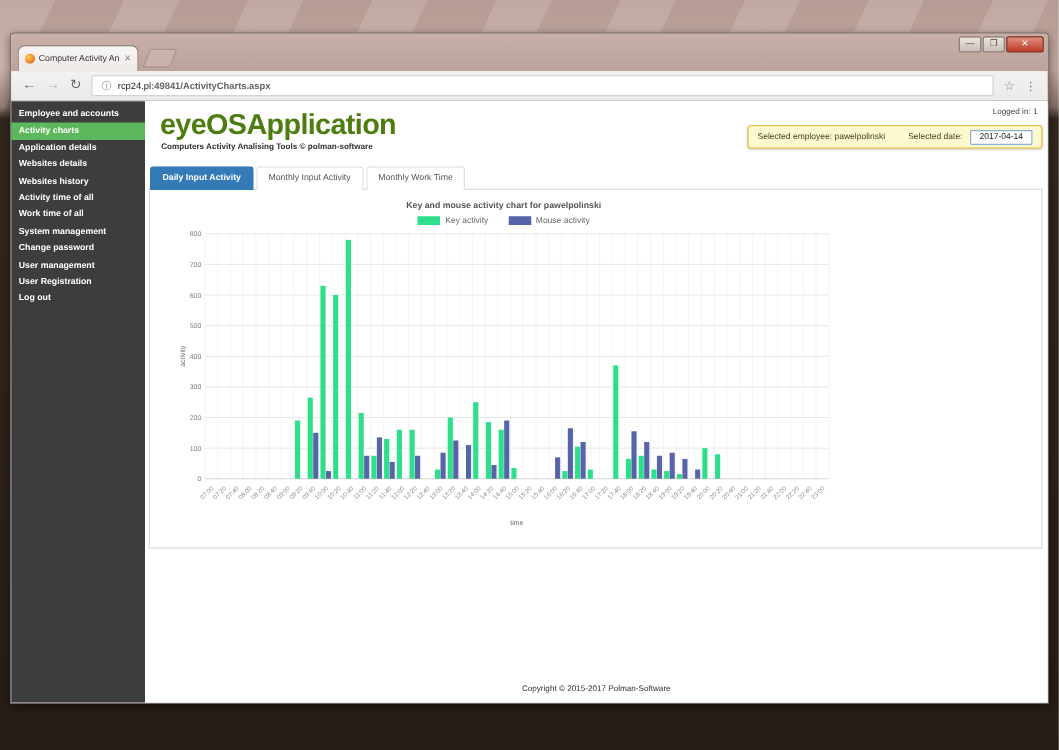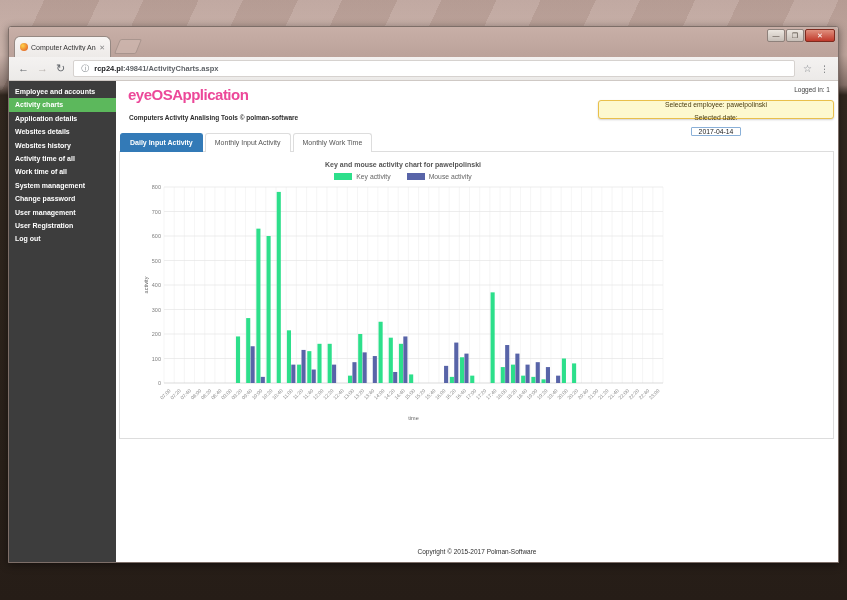--- a/index.html
+++ b/index.html
@@ -39,39 +39,39 @@
   .wbtn.close { width:30px; background:linear-gradient(#e0907e,#c0392b); color:#fff; border-color:#7e2a1e; }
 
   .addressbar { position:absolute; left:0; top:30px; right:0; height:24px;
     background:linear-gradient(#f4f2f1,#eceae8); border-bottom:1px solid #cfc9c5;
     display:flex; align-items:center; gap:8px; padding:0 9px; }
   .nav-ico { font-size:11px; line-height:11px; color:#5f6368; }
   .nav-ico.disabled { color:#b8b2ae; }
   .urlbox { flex:1; height:17px; background:#fff; border:1px solid #d6d2cf; border-radius:2px;
     display:flex; align-items:center; gap:5px; padding:0 7px; font-size:7.5px; }
   .info-ico { color:#80868b; font-size:8px; line-height:8px; }
-  .url-host { color:#202124; font-weight:bold; }
+  .url-host { color:#202124; font-weight:normal; }
   .url-rest { color:#5f6368;font-weight:bold; }
   .star-ico { font-size:10px; color:#80868b; }
   .dots-ico { font-size:9px; color:#5f6368; letter-spacing:0; }
 
   
   .page { position:absolute; left:0; top:54px; right:0; bottom:0; background:#fff; }
   .sidebar { position:absolute; left:0; top:0; bottom:0; width:107px; background:#3d3d3d; padding-top:4px; }
   .side-item { height:13.4px; line-height:13.4px; padding-left:6px; font-size:7px; font-weight:bold;
     color:#fff; cursor:pointer; white-space:nowrap; }
   .side-item.active { background:#5cb85c; }
 
   .main { position:absolute; left:107px; top:0; right:0; bottom:0; background:#fff; }
-  .app-title { position:absolute; left:12px; top:5px; font-size:15px; font-weight:bold; color:#ec4899; letter-spacing:-.5px; }
+  .app-title { position:absolute; left:12px; top:5px; font-size:23px; font-weight:bold; color:#4d7c0f; letter-spacing:-.5px; }
   .app-sub { position:absolute; left:13px; top:33px; font-size:6.5px; font-weight:bold; color:#2e2e2e; }
   .logged-in { position:absolute; right:8px; top:5px; font-size:6.5px; color:#3c3c3c; }
   .selection-bar { position:absolute; right:4px; top:19px; width:236px; height:19px;
     background:#fdf9cf; border:1px solid #e9c04b; border-radius:3px; box-shadow:0 1px 2px rgba(0,0,0,.18);
-    display:flex; align-items:center; font-size:6.8px; color:#4a3c10; padding:0 7px; gap:6px;flex-direction:column; }
+    display:flex; align-items:center; font-size:6.8px; color:#4a3c10; padding:0 7px; gap:6px; }
   .sel-emp { flex:1; }
   .date-input { width:50px; height:12px; border:1px solid #8ab0d8; border-radius:1px; background:#fff;
     font-size:6.8px; text-align:center; font-family:"Liberation Sans",sans-serif; color:#222; padding:0; }
 
   .tabs { position:absolute; left:3px; top:52px; right:4px; height:19px; border-bottom:1px solid #ddd;
     display:flex; gap:2px; padding-left:1px; }
   .ptab { height:19px; line-height:18px; padding:0 9px; font-size:7px; color:#555; background:#fff;
     border:1px solid #ddd; border-bottom:none; border-radius:3px 3px 0 0; cursor:pointer; white-space:nowrap; }
   .ptab.active { background:#337ab7; border-color:#337ab7; color:#fff; font-weight:bold; }
 

